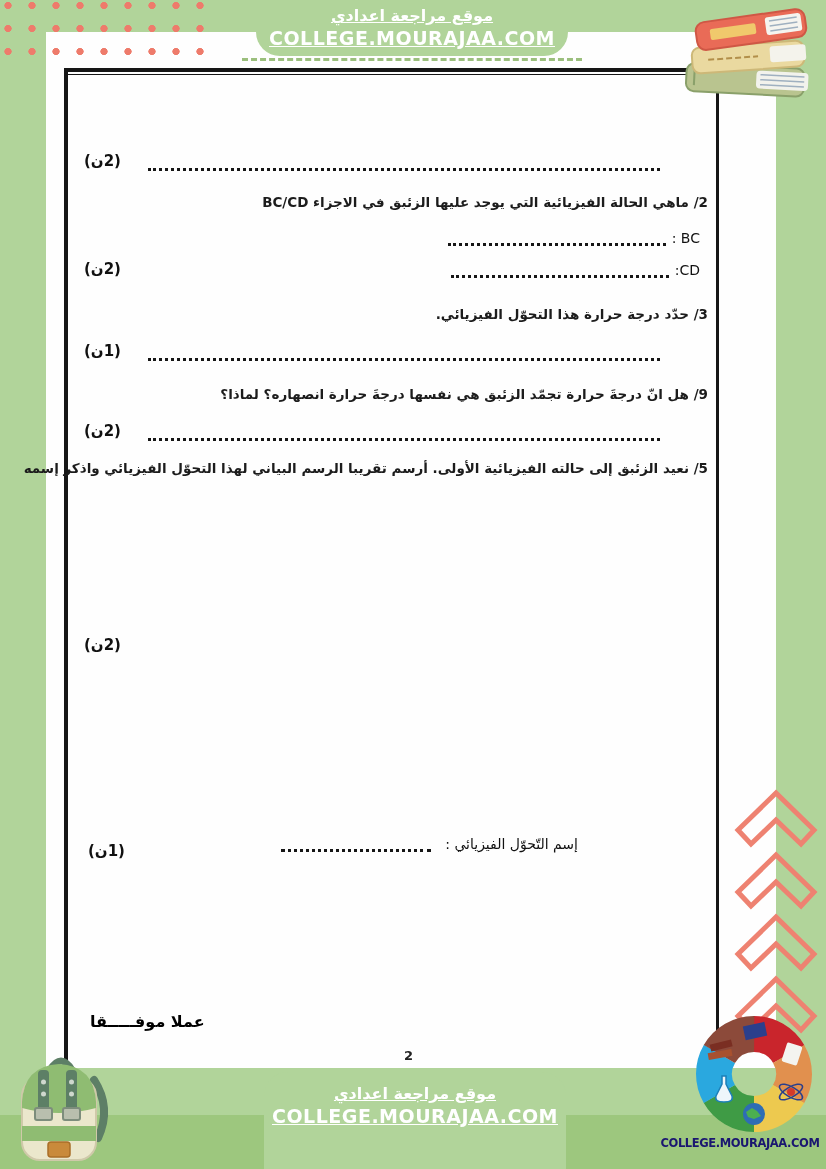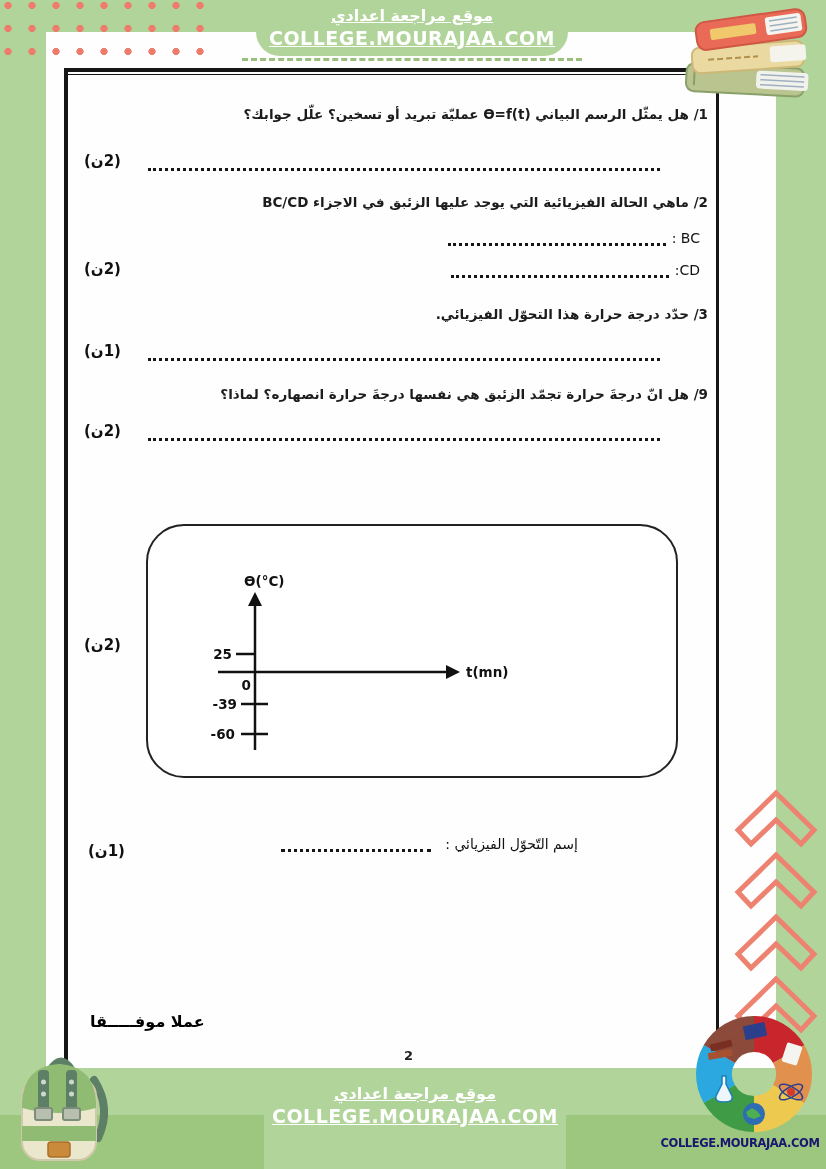--- a/index.html
+++ b/index.html
@@ -79,21 +79,20 @@
       <path d="M30,53 H80" stroke="#b28f4a" stroke-width="2" stroke-dasharray="6 3"></path>
     </g>
     <g transform="rotate(-8 70 26)">
       <rect x="18" y="12" width="110" height="28" rx="9" fill="#e96b57" stroke="#cf5745" stroke-width="2"></rect>
       <rect x="32" y="20" width="46" height="11" rx="2" fill="#f0c96c"></rect>
       <rect x="88" y="16" width="36" height="18" rx="3" fill="#f5f4ef"></rect>
       <path d="M92,20 H120 M92,25 H120 M92,30 H120" stroke="#9fb0c0" stroke-width="1.5"></path>
     </g>
   </svg>
 
-  <div class="q" style="right:118px;top:106px;">1/ هل يمثّل الرسم البياني  Ɵ=f(t) عمليّة تبريد أو تسخين؟ علّل جوابك؟</div>
   <div class="dotline" style="left:148px;top:156px;width:512px;"></div>
   <div class="mark" style="left:84px;top:152px;">(2ن)</div>
 
   <div class="q" style="right:118px;top:194px;">2/ ماهي الحالة الفيزيائية التي يوجد عليها الزئبق في الاجزاء BC/CD</div>
   <div class="ansrow" style="right:126px;top:230px;">
     <span>BC :</span>
     <span class="dotspan" style="width:218px;"></span>
   </div>
   <div class="ansrow" style="right:126px;top:262px;">
     <span>CD:</span>
@@ -102,43 +101,22 @@
   <div class="mark" style="left:84px;top:260px;">(2ن)</div>
 
   <div class="q" style="right:118px;top:306px;">3/ حدّد درجة حرارة هذا التحوّل الفيزيائي.</div>
   <div class="dotline" style="left:148px;top:346px;width:512px;"></div>
   <div class="mark" style="left:84px;top:342px;">(1ن)</div>
 
   <div class="q" style="right:118px;top:386px;">9/ هل انّ درجةَ حرارة  تجمّد الزئبق هي نفسها درجةَ حرارة انصهاره؟ لماذا؟</div>
   <div class="dotline" style="left:148px;top:426px;width:512px;"></div>
   <div class="mark" style="left:84px;top:422px;">(2ن)</div>
 
+  <div class="q" style="right:118px;top:460px;">5/ نعيد الزئبق إلى حالته الفيزيائية الأولى. أرسم تقريبا الرسم البياني لهذا التحوّل الفيزيائي   واذكر إسمه</div>
 
-  <div class="chartbox">
-    <svg class="chartsvg" width="528" height="250" viewBox="0 0 528 250">
-      <line x1="107" y1="78" x2="107" y2="224" stroke="#111" stroke-width="2.5"></line>
-      <path d="M107,66 L100,80 L114,80 Z" fill="#111"></path>
-      <text x="96" y="60" text-anchor="start">Ɵ(°C)</text>
-
-      <line x1="70" y1="146" x2="302" y2="146" stroke="#111" stroke-width="2.5"></line>
-      <path d="M312,146 L298,139 L298,153 Z" fill="#111"></path>
-      <text x="318" y="151" text-anchor="start">t(mn)</text>
-
-      <line x1="88" y1="128" x2="107" y2="128" stroke="#111" stroke-width="2.5"></line>
-      <text x="84" y="133" text-anchor="end">25</text>
-
-      <text x="103" y="164" text-anchor="end">0</text>
-
-      <line x1="93" y1="178" x2="120" y2="178" stroke="#111" stroke-width="2.5"></line>
-      <text x="89" y="183" text-anchor="end">-39</text>
-
-      <line x1="93" y1="208" x2="120" y2="208" stroke="#111" stroke-width="2.5"></line>
-      <text x="87" y="213" text-anchor="end">-60</text>
-    </svg>
-  </div>
   <div class="mark" style="left:84px;top:636px;">(2ن)</div>
 
   <div class="ansrow" style="right:248px;top:836px;gap:14px;justify-content:flex-end;">
     <span>إسم التّحوّل الفيزيائي :</span>
     <span class="dotspan" style="width:150px;"></span>
   </div>
   <div class="mark" style="left:88px;top:842px;">(1ن)</div>
 
   <div class="closing" style="left:90px;top:1012px;">عملا موفـــــقا</div>
   <div class="pagenum" style="left:404px;top:1048px;">2</div>

